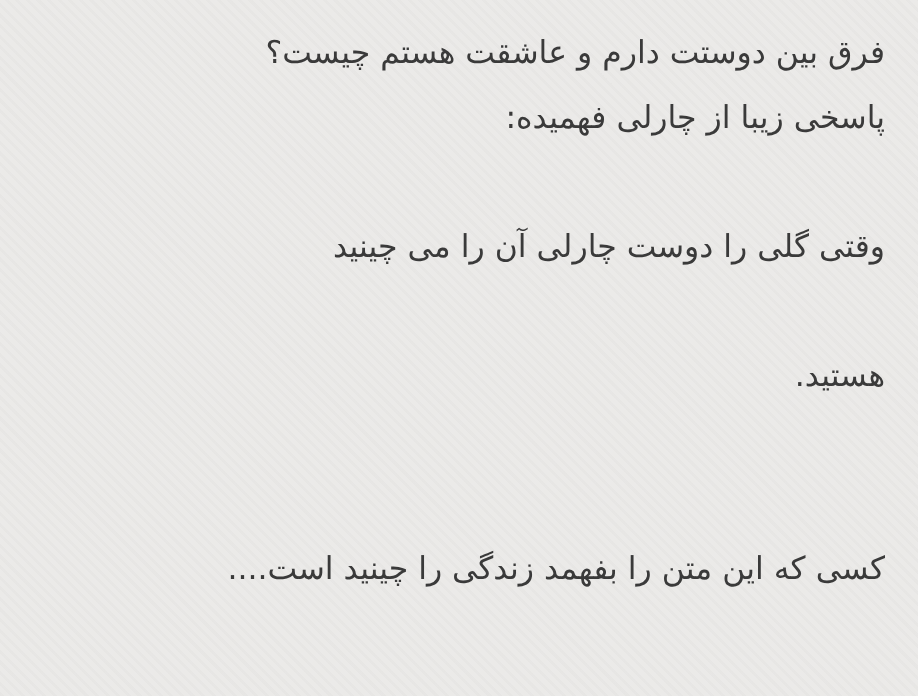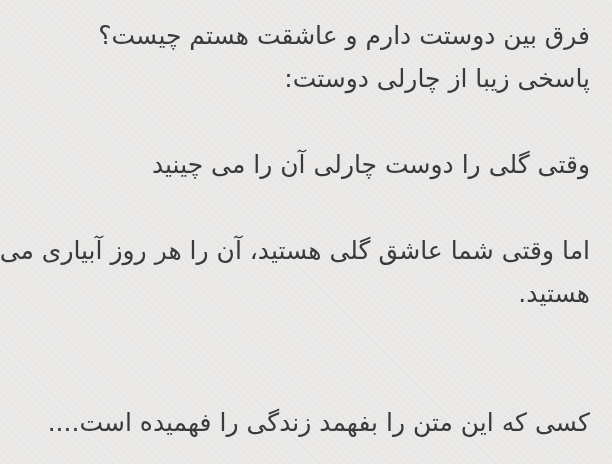--- a/index.html
+++ b/index.html
@@ -15,37 +15,36 @@
     background-image:
       repeating-linear-gradient(45deg, rgba(0,0,0,0.015) 0 2px, transparent 2px 5px),
       repeating-linear-gradient(-45deg, rgba(255,255,255,0.025) 0 3px, transparent 3px 7px);
     font-family: "DejaVu Sans", sans-serif;
   }
   .quote-page {
     direction: rtl;
     text-align: right;
     padding: 14px 22px 0 20px;
     color: #3a3a3a;
-    font-size: 25px;
+    font-size: 21px;
     font-weight: 400;
   }
   .line {
     line-height: 43px;
     min-height: 43px;
     white-space: nowrap;
     text-rendering: optimizeLegibility;
   }
 </style>
 </head>
 <body>
 
 <div class="quote-page">
   <div class="line">فرق بین دوستت دارم و عاشقت هستم چیست؟</div>
-  <div class="line">پاسخی زیبا از چارلی دوستت:</div>
+  <div class="line">پاسخی زیبا از چارلی فهمیده:</div>
   <div class="line"></div>
   <div class="line">وقتی گلی را دوست چارلی آن را می چینید</div>
   <div class="line"></div>
-  <div class="line">اما وقتی شما عاشق گلی هستید، آن را هر روز آبیاری می</div>
   <div class="line">هستید.</div>
   <div class="line"></div>
   <div class="line"></div>
-  <div class="line">کسی که این متن را بفهمد زندگی را فهمیده است....</div>
+  <div class="line">کسی که این متن را بفهمد زندگی را چینید است....</div>
 </div>
 
 </body></html>

